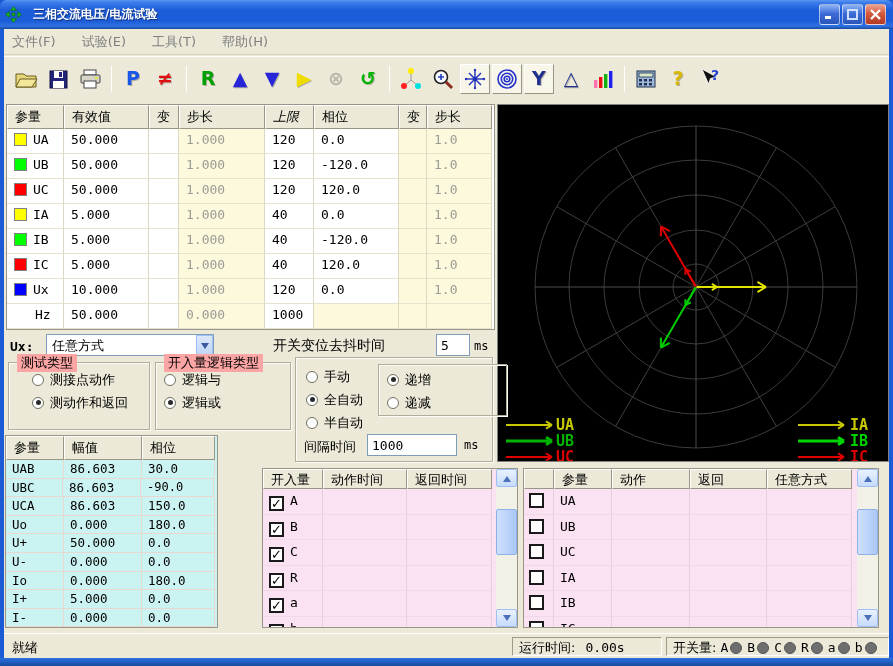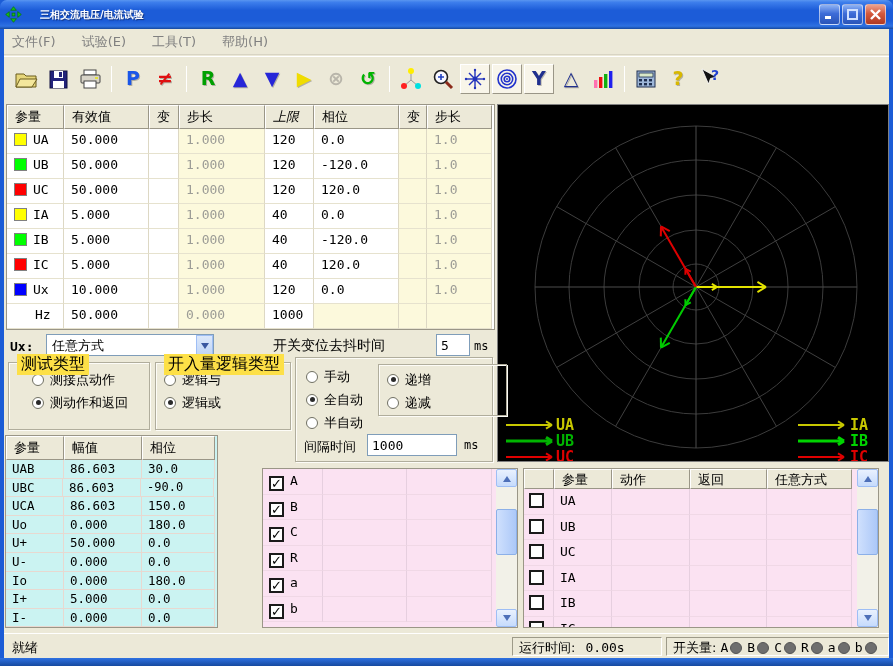--- a/index.html
+++ b/index.html
@@ -6,21 +6,21 @@
   *{box-sizing:border-box;}
   #screen{position:relative;width:893px;height:666px;overflow:hidden;
     font-family:"DejaVu Sans","Liberation Sans",sans-serif;font-size:13px;color:#000;
     background:#1B5CD6;}
   .mono{font-family:"DejaVu Sans Mono","Liberation Mono",monospace;}
 
   
   .titlebar{position:absolute;left:0;top:0;width:893px;height:29px;
     background:linear-gradient(180deg,#5A96F0 0%,#3D7EEC 8%,#1C5CD8 35%,#1C5CD8 72%,#2E71E2 90%,#16499F 100%);
     border-radius:7px 7px 0 0;display:flex;align-items:center;padding:0 5px;}
-  .title-text{color:#fff;font-weight:bold;font-size:10px;margin-left:18px;
+  .title-text{color:#fff;font-weight:bold;font-size:12px;margin-left:11px;
     text-shadow:1px 1px 1px #10307a;flex:1;white-space:nowrap;overflow:hidden;}
   .win-buttons{display:flex;gap:2px;margin-right:2px;}
   .wbtn{width:21px;height:21px;border-radius:3px;border:1px solid rgba(255,255,255,.55);
     display:flex;align-items:center;justify-content:center;}
   .wbtn.min,.wbtn.max{background:linear-gradient(180deg,#8FB3F4 0%,#3D6CD8 45%,#2A55B8 100%);}
   .wbtn.close{background:linear-gradient(180deg,#EDA28E 0%,#D4593C 45%,#B03A22 100%);}
   .client{position:absolute;left:4px;top:29px;width:885px;height:629px;background:#ECE9D8;}
   .win-border-b{position:absolute;left:0;top:658px;width:893px;height:8px;
     background:linear-gradient(180deg,#2E71E2,#16499F);}
 
@@ -53,21 +53,21 @@
   .lbl{position:absolute;white-space:nowrap;}
   .combo{position:absolute;height:22px;background:#fff;border:1px solid #7F9DB9;display:flex;}
   .combo-text{flex:1;padding:2px 0 0 5px;font-size:13px;}
   .combo-btn{width:17px;background:linear-gradient(180deg,#DCE8FA,#C1D6F7);border:1px solid #9EBEF5;
     display:flex;align-items:center;justify-content:center;}
   .combo-btn .tri{width:0;height:0;border:4px solid transparent;border-top:6px solid #3A57A0;margin-top:5px;}
   .xp-input{position:absolute;height:22px;border:1px solid #7F9DB9;background:#fff;
     font-family:"DejaVu Sans Mono","Liberation Mono",monospace;font-size:13px;padding:1px 4px;outline:none;}
   .groupbox,.etchbox{position:absolute;border:1px solid #b0ad9c;
     box-shadow:inset 1px 1px 0 #fdfcf7, 1px 1px 0 #fdfcf7;}
-  .gb-title{position:absolute;top:-9px;left:8px;background:#fde047;padding:0 4px;font-size:16px;text-align:right;}
+  .gb-title{position:absolute;top:-9px;left:8px;background:#fca5a5;padding:0 4px;font-size:13px;text-align:right;}
   .radio-row{display:flex;align-items:center;gap:6px;margin:6px 0 0 8px;height:17px;}
   .radio{width:12px;height:12px;border-radius:50%;border:1px solid #707063;background:#fff;
     display:flex;align-items:center;justify-content:center;flex:none;}
   .radio .dot{width:5px;height:5px;border-radius:50%;background:#2a2a2a;}
 
   
   .chart-box{position:absolute;left:497px;top:104px;width:392px;height:358px;background:#000;
     border:1px solid #808080;}
 
   
@@ -567,20 +567,25 @@
       </div>
       <div class="trow" style="height: 18.6px;">
         <div class="dcell mono" style="width: 58px; border-right: 1px solid rgb(232, 216, 208); border-bottom: 1px solid rgb(232, 216, 208); padding: 1px 0px 0px 6px; font-size: 12.5px;">I-</div>
         <div class="dcell mono" style="width: 78px; border-right: 1px solid rgb(232, 216, 208); border-bottom: 1px solid rgb(232, 216, 208); padding: 1px 0px 0px 6px; font-size: 12.5px;">0.000</div>
         <div class="dcell mono" style="width: 73px; border-right: 1px solid rgb(232, 216, 208); border-bottom: 1px solid rgb(232, 216, 208); padding: 1px 0px 0px 6px; font-size: 12.5px;">0.0</div>
       </div>
     </div>
 
   <div class="panel" id="inputTable" style="left:262px;top:468px;width:256px;height:160px;overflow:hidden;background:#FBE2F2;">
       <div style="margin-right: 21px;">
+        <div class="trow">
+          <div class="hcell" style="width: 60px; height: 20px; padding: 1px 0px 0px 7px;">开入量</div>
+          <div class="hcell" style="width: 84px; height: 20px; padding: 1px 0px 0px 7px;">动作时间</div>
+          <div class="hcell" style="width: 85px; height: 20px; padding: 1px 0px 0px 7px;">返回时间</div>
+        </div>
         <div class="trow" style="height: 25.5px;">
           <div class="dcell" style="width: 60px; background: rgb(251, 226, 242); border-right: 1px solid rgb(230, 207, 223); border-bottom: 1px solid rgb(240, 216, 230); padding: 4px 0px 0px 6px;"><span class="cb">✓</span><span class="mono">A</span></div>
           <div class="dcell" style="width: 84px; background: rgb(251, 226, 242); border-right: 1px solid rgb(230, 207, 223); border-bottom: 1px solid rgb(240, 216, 230); padding: 4px 0px 0px 6px;"></div>
           <div class="dcell" style="width: 85px; background: rgb(251, 226, 242); border-right: 1px solid rgb(230, 207, 223); border-bottom: 1px solid rgb(240, 216, 230); padding: 4px 0px 0px 6px;"></div>
         </div>
         <div class="trow" style="height: 25.5px;">
           <div class="dcell" style="width: 60px; background: rgb(251, 226, 242); border-right: 1px solid rgb(230, 207, 223); border-bottom: 1px solid rgb(240, 216, 230); padding: 4px 0px 0px 6px;"><span class="cb">✓</span><span class="mono">B</span></div>
           <div class="dcell" style="width: 84px; background: rgb(251, 226, 242); border-right: 1px solid rgb(230, 207, 223); border-bottom: 1px solid rgb(240, 216, 230); padding: 4px 0px 0px 6px;"></div>
           <div class="dcell" style="width: 85px; background: rgb(251, 226, 242); border-right: 1px solid rgb(230, 207, 223); border-bottom: 1px solid rgb(240, 216, 230); padding: 4px 0px 0px 6px;"></div>
         </div>

